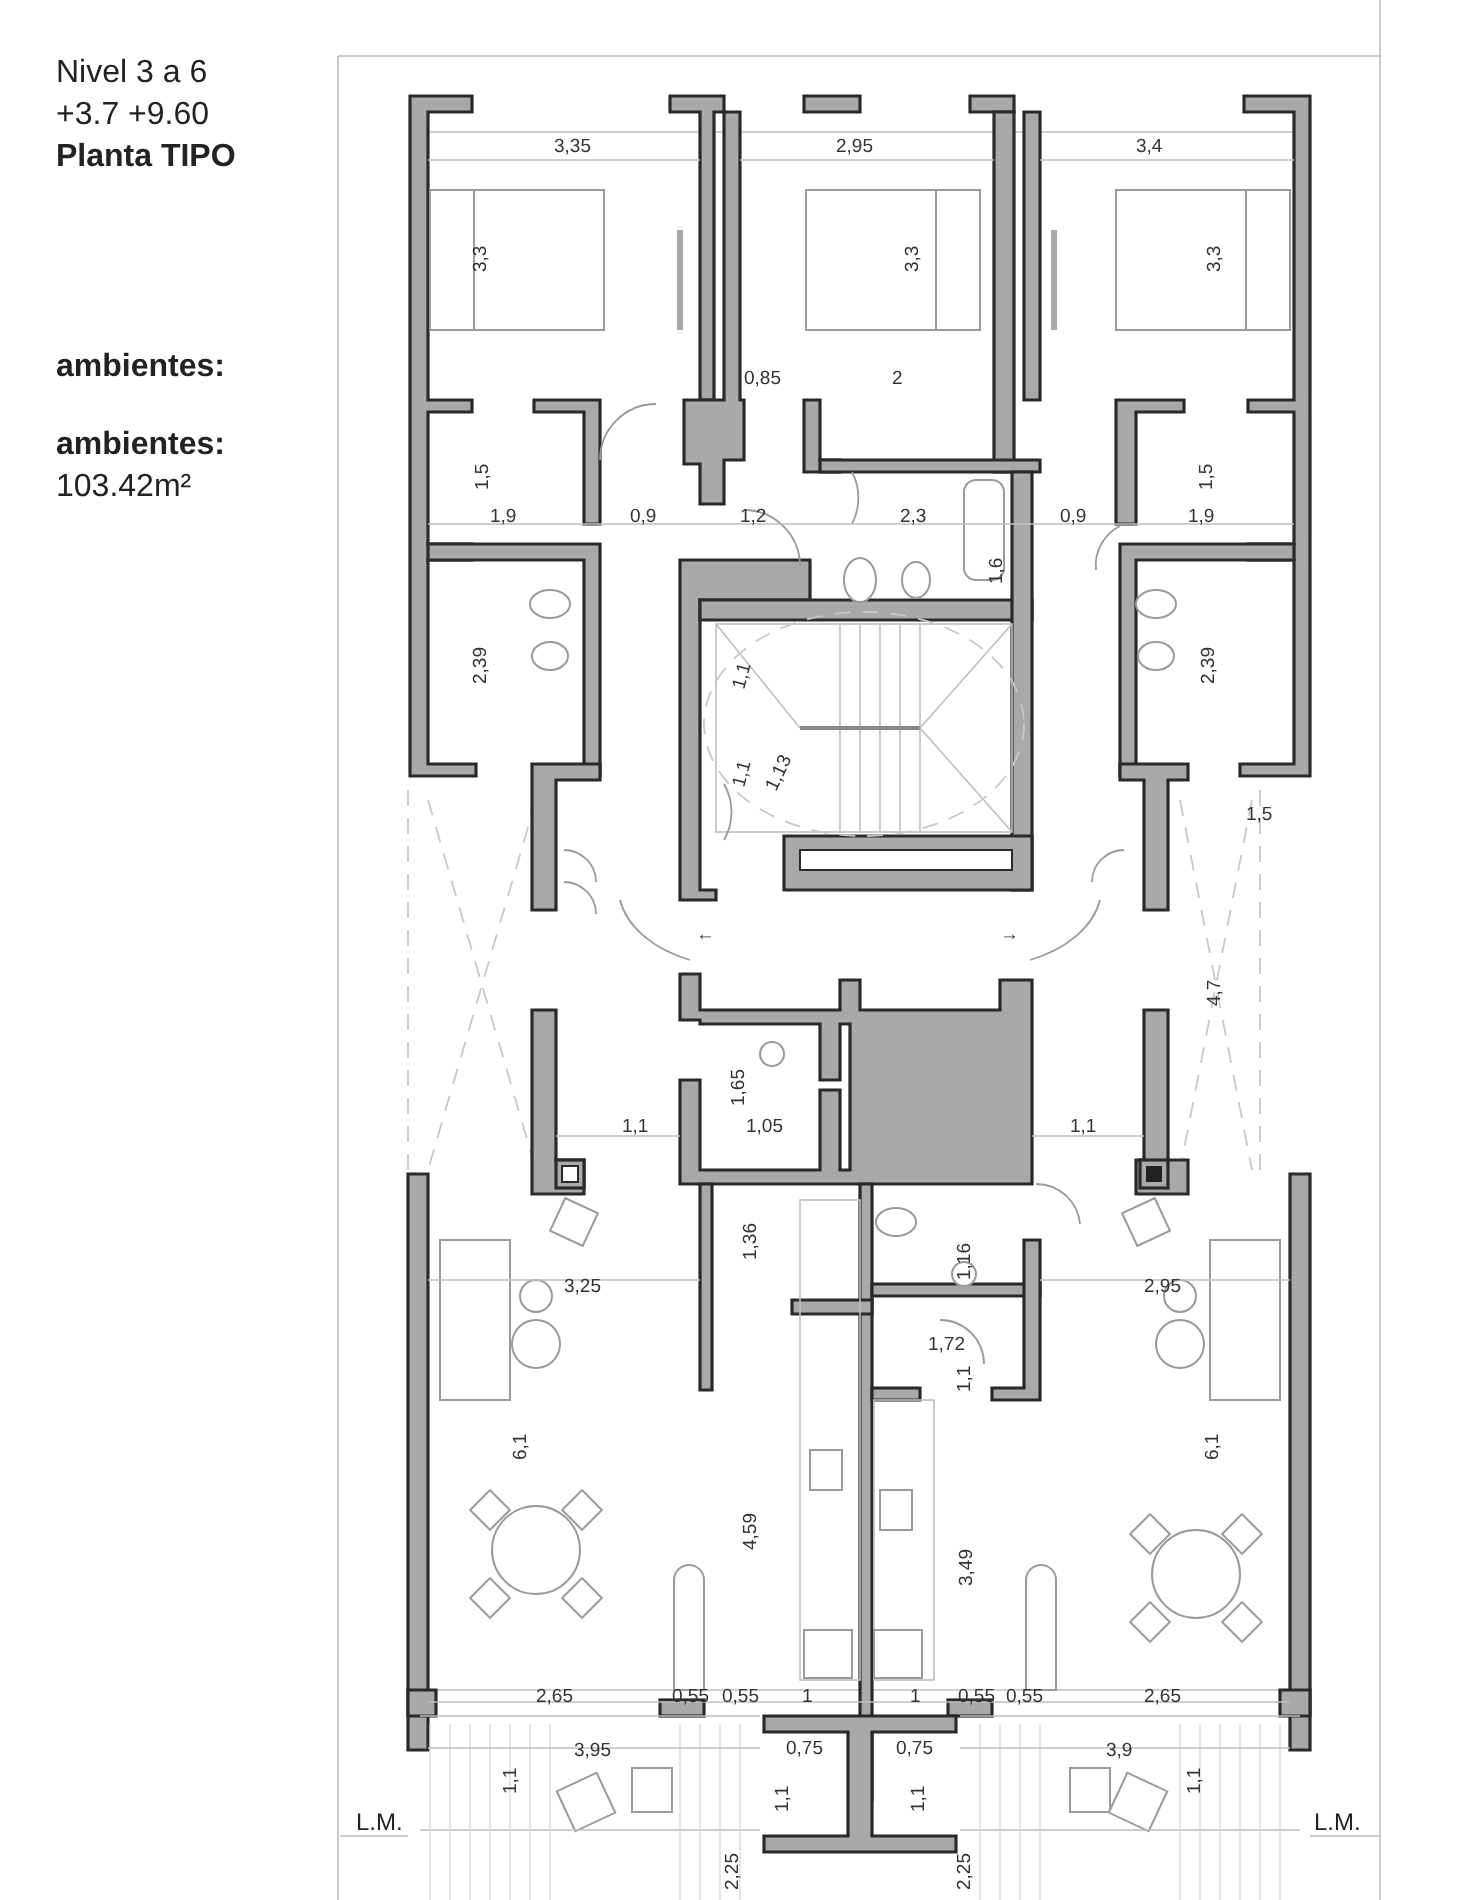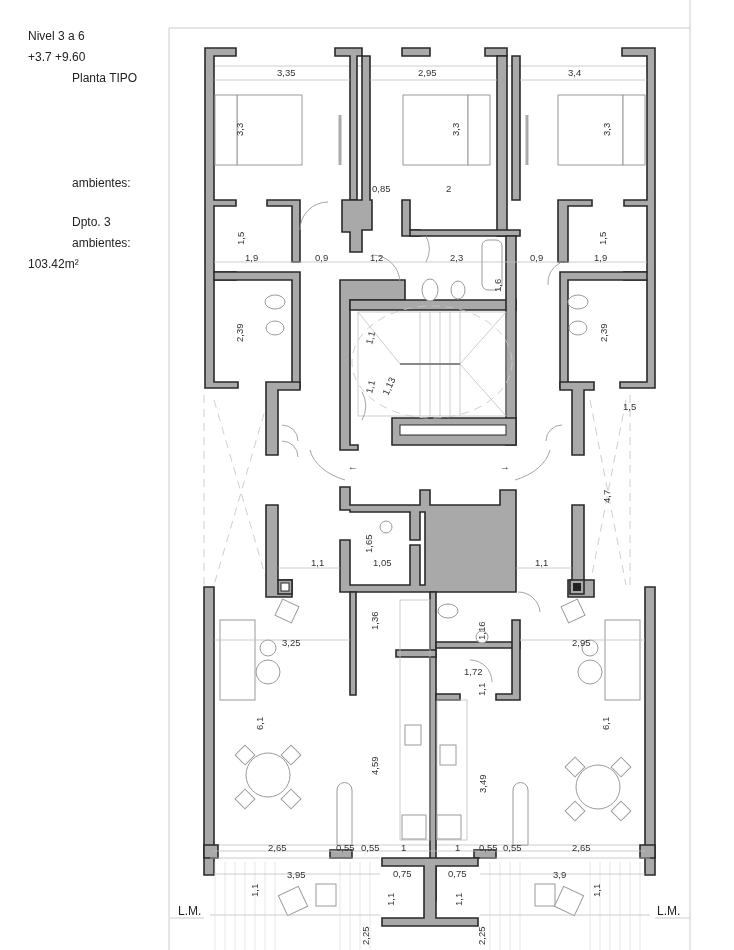--- a/index.html
+++ b/index.html
@@ -1,19 +1,19 @@
 <!DOCTYPE html>
 <html><head>
 <meta charset="utf-8">
 <style>
   html,body{margin:0;padding:0;background:#ffffff;}
   body{width:734px;height:950px;position:relative;overflow:hidden;font-family:"Liberation Sans","DejaVu Sans",sans-serif;}
   .legend{position:absolute;left:28px;top:26px;width:160px;color:#222;}
-  .legend .line{font-size:12px;line-height:21px;display:block;}
-  .legend .b{font-weight:normal;margin-left:44px;}
+  .legend .line{font-size:16px;line-height:21px;display:block;}
+  .legend .b{font-weight:bold;}
   .legend .gap1{height:84px;}
   .legend .gap2{height:18px;}
   .plan{position:absolute;left:0;top:0;}
   .dim{font-family:"Liberation Sans","DejaVu Sans",sans-serif;font-size:9.5px;fill:#333;}
   .lm{font-family:"Liberation Sans","DejaVu Sans",sans-serif;font-size:12px;fill:#222;}
   .wall{fill:#a9a9a9;stroke:#2a2a2a;stroke-width:1.6;}
   .thin{stroke:#bfbfbf;stroke-width:0.8;fill:none;}
   .dash{stroke:#c8c8c8;stroke-width:0.9;fill:none;stroke-dasharray:8 6;}
   .furn{stroke:#9a9a9a;stroke-width:1;fill:#fff;}
   .door{stroke:#9a9a9a;stroke-width:0.9;fill:none;}
@@ -22,21 +22,20 @@
 </head>
 <body>
 
 <div class="legend">
   <span class="line">Nivel 3 a 6</span>
   <span class="line">+3.7 +9.60</span>
   <span class="line b">Planta TIPO</span>
   <div class="gap1"></div>
   <span class="line b">ambientes:</span>
   <div class="gap2"></div>
-  <span class="line b">Dpto. 3</span>
   <span class="line b">ambientes:</span>
   <span class="line">103.42m²</span>
 </div>
 
 <svg class="plan" width="734" height="950" viewBox="0 0 734 950">
 
   <g>
     <line x1="169" y1="28" x2="169" y2="950" class="thin"></line>
     <line x1="169" y1="28" x2="690" y2="28" class="thin"></line>
     <line x1="690" y1="0" x2="690" y2="950" class="thin"></line>

